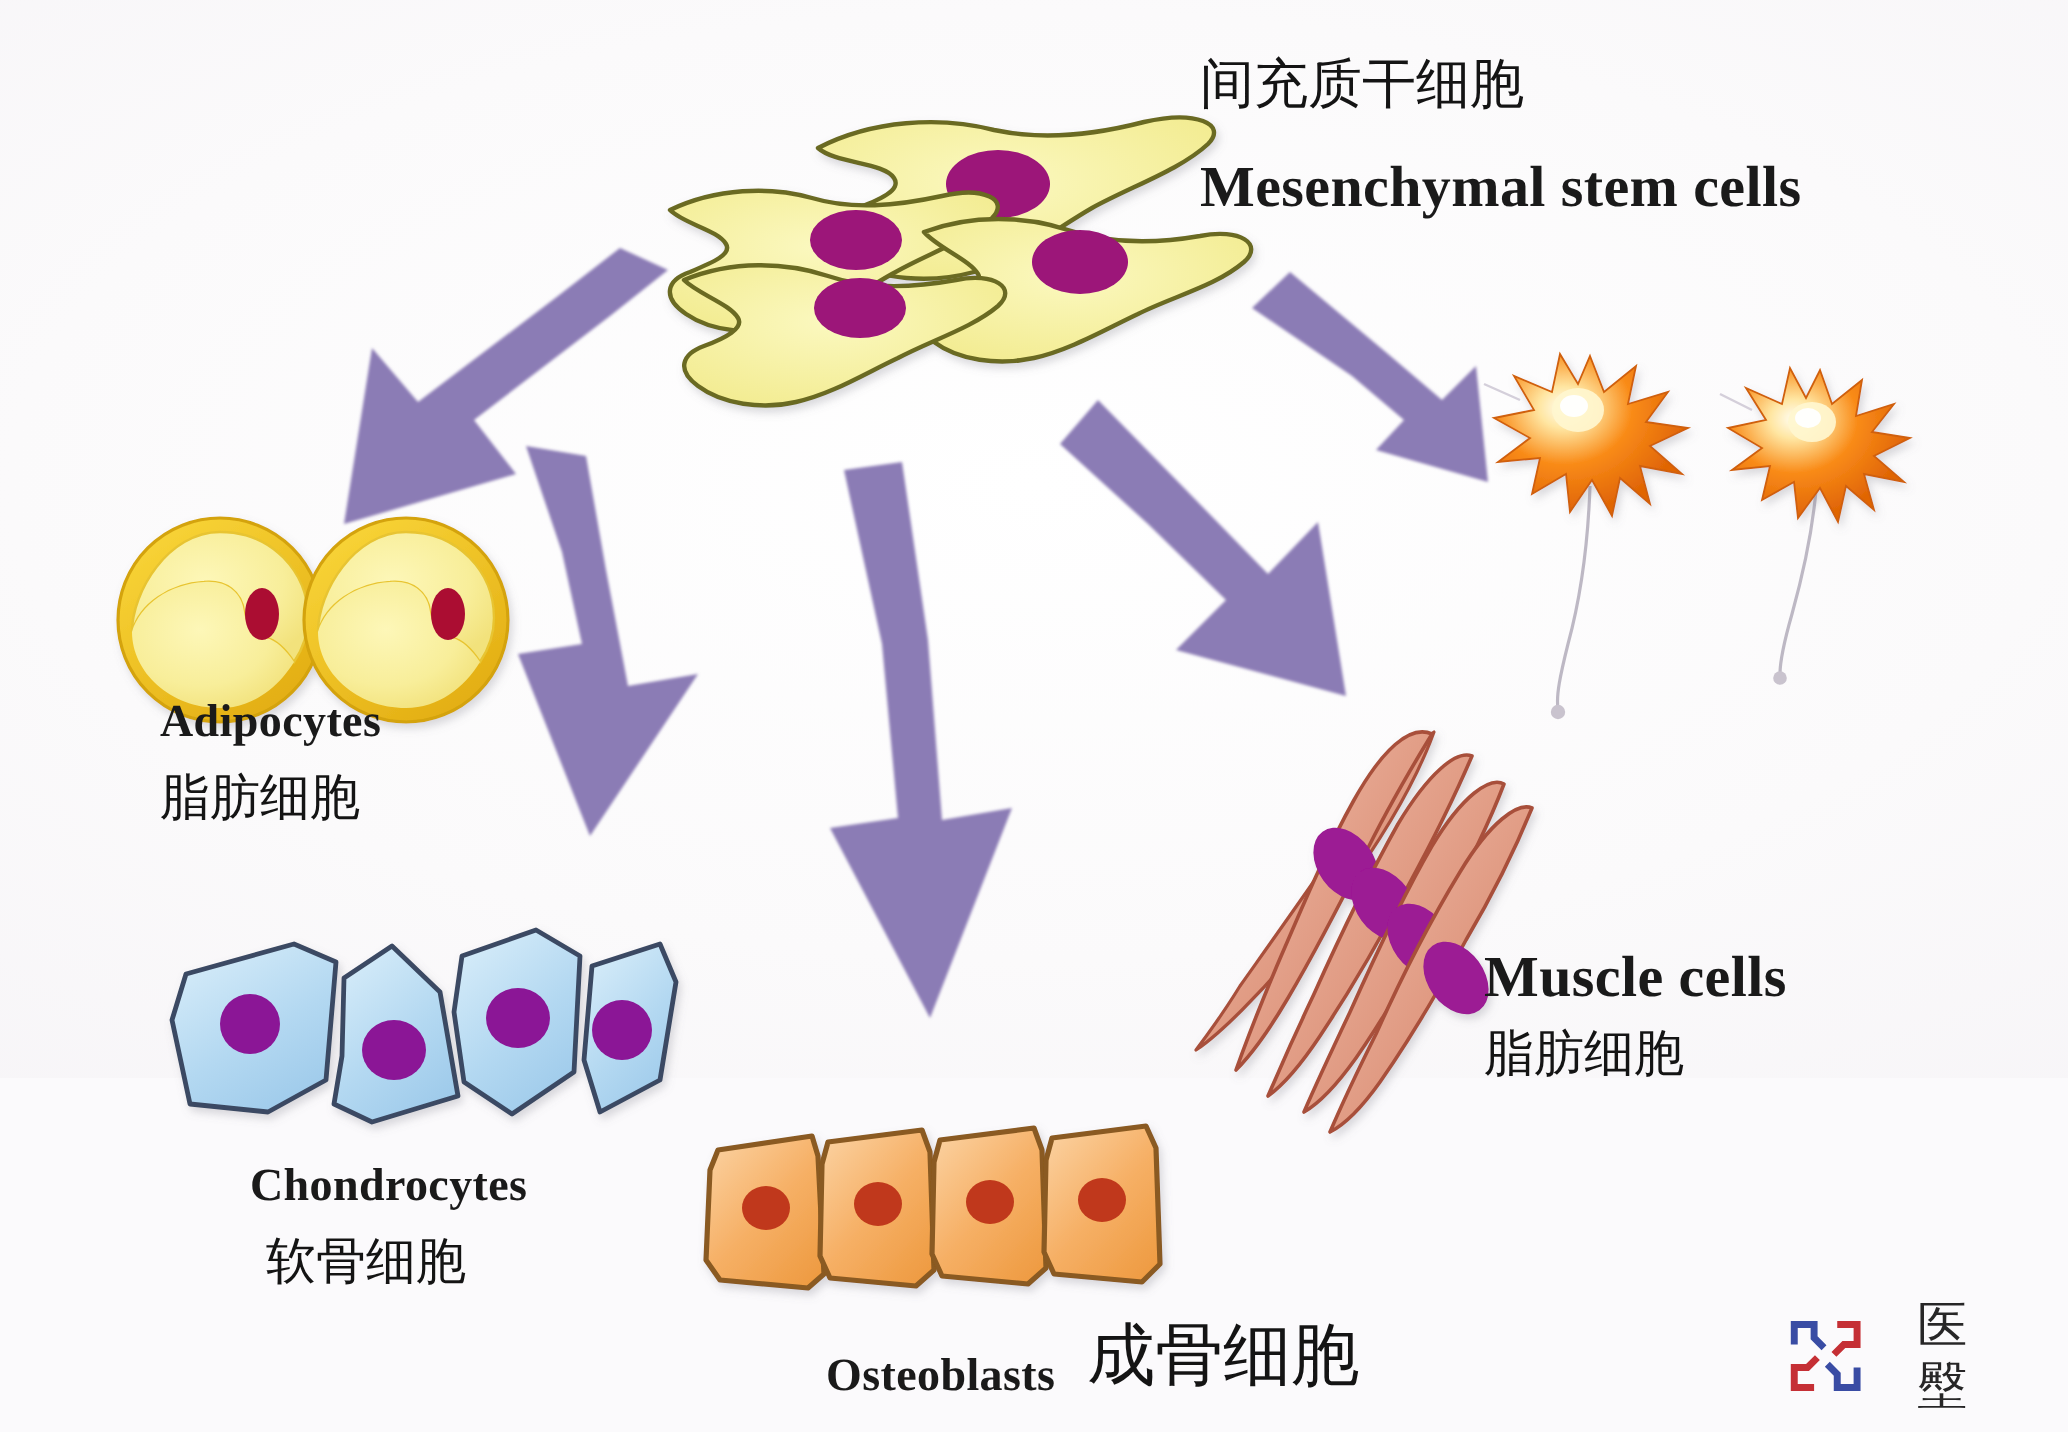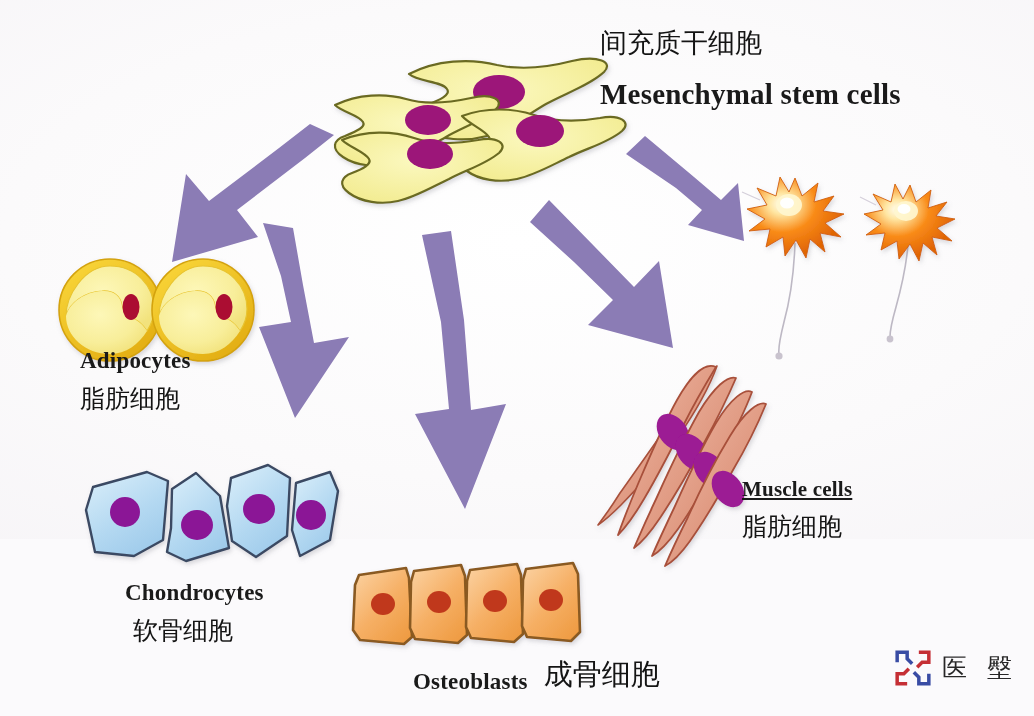--- a/index.html
+++ b/index.html
@@ -35,34 +35,34 @@
   #adipo-label{left:80px;top:346px;}
   #adipo-label .en{font-size:23px;line-height:30px;}
   #adipo-label .zh{font-size:25px;line-height:34px;margin-top:6px;}
 
   #chondro-label{left:125px;top:578px;}
   #chondro-label .en{font-size:23px;line-height:30px;}
   #chondro-label .zh{font-size:25px;line-height:34px;margin-top:6px;margin-left:8px;}
 
   #osteo-label{left:413px;top:655px;display:flex;align-items:flex-end;gap:16px;}
   #osteo-label .en{font-size:23px;}
-  #osteo-label .zh{font-size:29px;}
+  #osteo-label .zh{font-size:34px;}
 
   #muscle-label{left:742px;top:474px;}
-  #muscle-label .en{font-size:21px;line-height:30px;text-decoration:underline;}
+  #muscle-label .en{font-size:29px;line-height:30px;}
   #muscle-label .zh{font-size:25px;line-height:34px;margin-top:6px;}
 
   #neuron-label{left:790px;top:340px;}
   #neuron-label .en{font-size:23px;line-height:30px;}
   #neuron-label .zh{font-size:25px;line-height:34px;margin-top:6px;}
 
   
   #watermark{
     position:absolute;left:893px;top:648px;
-    display:flex;align-items:center;gap:9px;
+    display:flex;align-items:center;gap:26px;
     opacity:.93;
   }
   #watermark .mark{width:40px;height:40px;display:block;}
   #watermark .wm-text{
     font-family:"DejaVu Sans","Liberation Sans",sans-serif;
     font-size:25px;color:#171717;letter-spacing:6px;
     line-height:30px;
     border-bottom:none;
   }
 </style>

